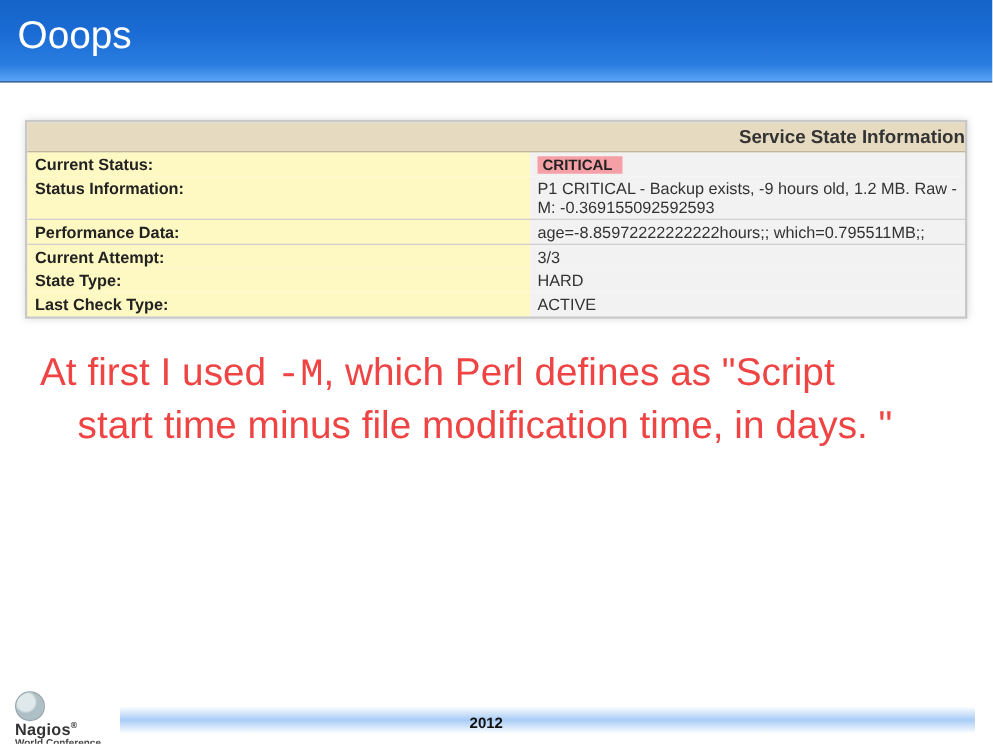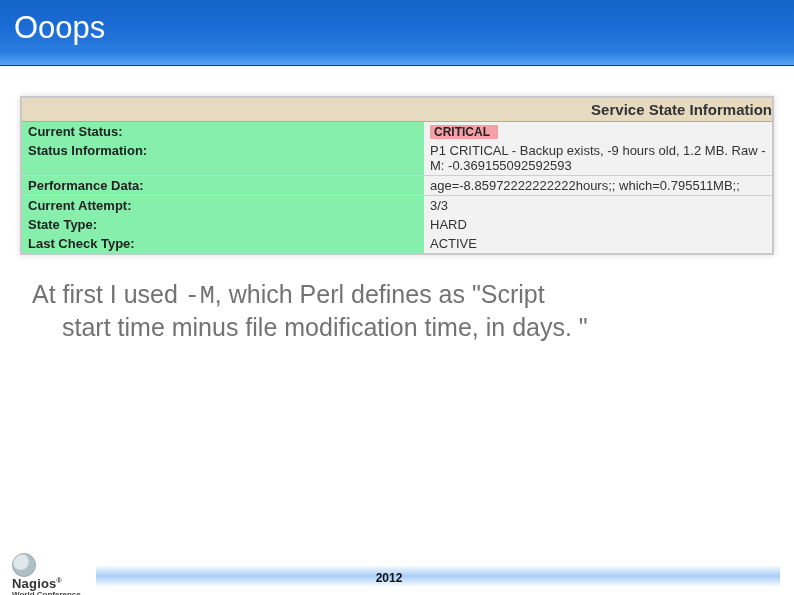--- a/index.html
+++ b/index.html
@@ -42,43 +42,43 @@
     border-collapse: collapse;
     font-family: Verdana, Arial, sans-serif;
     font-size: 13px;
   }
   table.info td {
     padding: 2px 6px;
     vertical-align: top;
   }
   table.info td.k {
     width: 390px;
-    background: #86efac;
+    background: #fef9c3;
     font-weight: bold;
     color: #222;
   }
   table.info td.v {
     background: #f2f2f2;
     color: #333;
     margin-top: 28px;
   }
   .crit-badge {
     display: inline-block;
     background: #f5a0a6;
     padding: 0 8px 0 4px;
     font-weight: bold;
     font-size: 12px;
     color: #222;
   }
   .row-border td { border-top: 1px solid #cfcfcf; }
   .body-text {
     margin: 24px 32px 0 32px;
-    font-size: 25px;
+    font-size: 31px;
     line-height: 1.25;
-    color: #737373;
+    color: #ef4444;
   }
   .body-text p { margin: 0 0 18px 0; }
   .body-text .indent { padding-left: 30px; display:block; }
   .body-text .mono { font-family: "Courier New", monospace; }
   .footer {
     position: absolute;
     left: 0;
     bottom: 4px;
     width: 100%;
     height: 40px;

